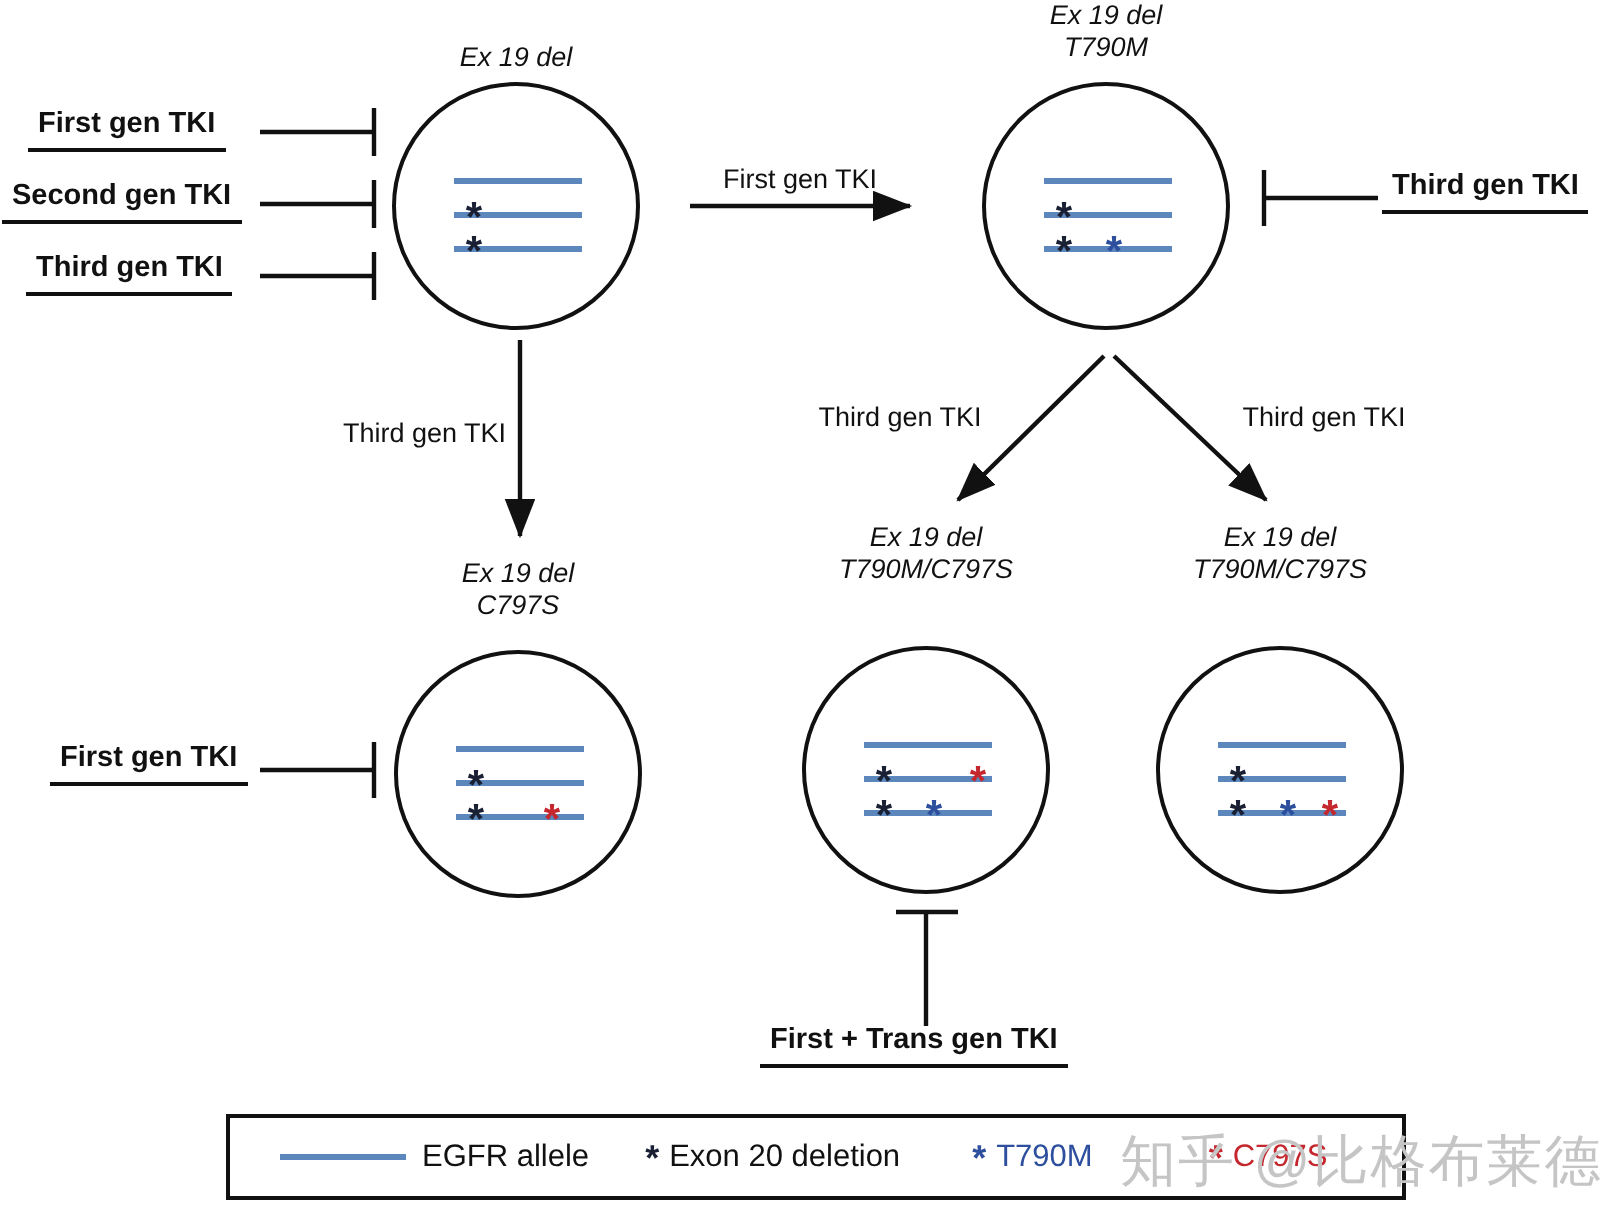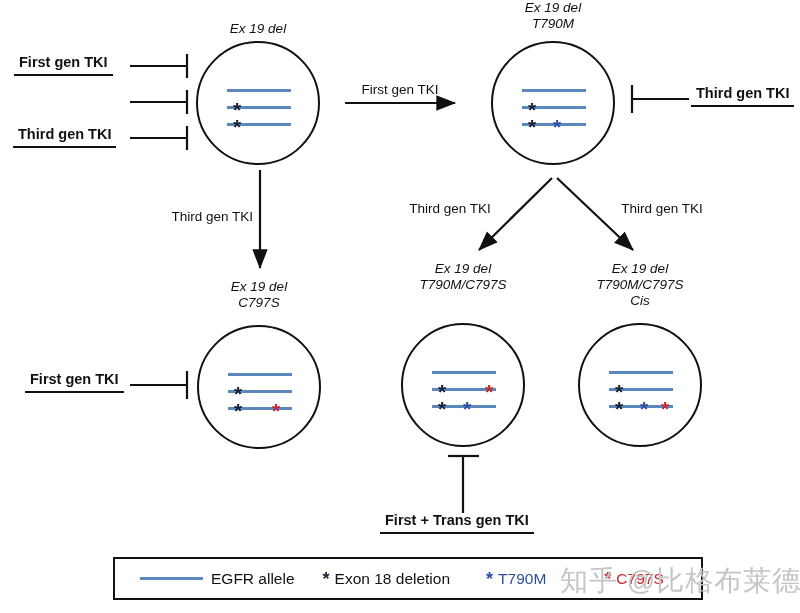--- a/index.html
+++ b/index.html
@@ -158,42 +158,42 @@
     <div>Ex 19 del</div>
     <div>C797S</div>
   </div>
   <div class="circle-label" style="left:391px;top:261px;width:144px">
     <div>Ex 19 del</div>
     <div>T790M/C797S</div>
   </div>
   <div class="circle-label" style="left:568px;top:261px;width:144px">
     <div>Ex 19 del</div>
     <div>T790M/C797S</div>
-    <div>Cis</div>
   </div>
 
   <div class="tki" style="left:14px;top:54px">First gen TKI</div>
+  <div class="tki" style="left:1px;top:90px">Second gen TKI</div>
   <div class="tki" style="left:13px;top:126px">Third gen TKI</div>
   <div class="tki" style="left:691px;top:85px">Third gen TKI</div>
   <div class="tki" style="left:25px;top:371px">First gen TKI</div>
   <div class="tki" style="left:380px;top:512px">First + Trans gen TKI</div>
 
   <div class="plain center" style="left:345px;top:82px;width:110px">First gen TKI</div>
   <div class="plain right" style="left:148px;top:209px;width:105px">Third gen TKI</div>
   <div class="plain center" style="left:400px;top:201px;width:100px">Third gen TKI</div>
   <div class="plain center" style="left:612px;top:201px;width:100px">Third gen TKI</div>
 
   <div id="legend-box">
     <div class="legend-line"></div>
     <span class="lg-item">
       <span>EGFR allele</span>
     </span>
     <span class="lg-item lg-exon19">
       <span class="legend-star" style="color:#1a2033">*</span>
-      <span>Exon 18 deletion</span>
+      <span>Exon 20 deletion</span>
     </span>
     <span class="lg-item lg-t790m">
       <span class="legend-star">*</span>
       <span>T790M</span>
     </span>
     <span class="lg-item lg-c797s">
       <span class="legend-star">*</span>
       <span>C797S</span>
     </span>
   </div>

